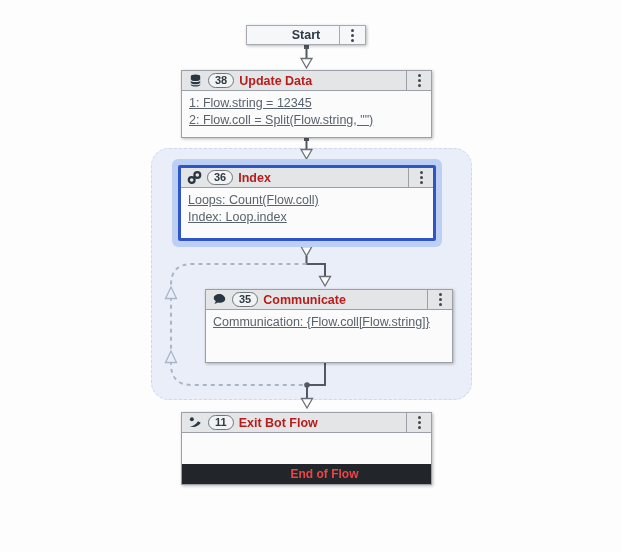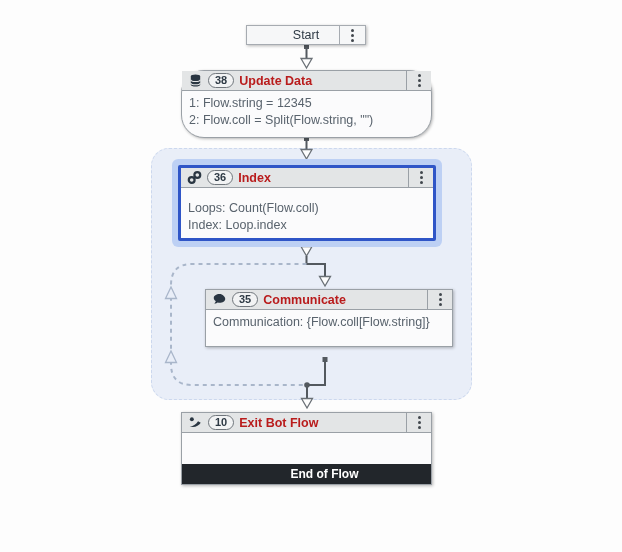--- a/index.html
+++ b/index.html
@@ -21,21 +21,20 @@
   .node{
     position:absolute;box-sizing:border-box;z-index:2;
     background:#fbfbfc;border:1px solid #9aa0a6;
     box-shadow:1px 1px 3px rgba(0,0,0,.28);
     display:flex;flex-direction:column;
   }
   .node.selected{
     border:3px solid #2f55c7;
     box-shadow:0 0 0 6px #bdd0f4;
     border-radius:2px;
-    gap:8px;
   }
   .node-header{
     height:20px;flex:0 0 20px;background:#e3e5e6;border-bottom:1px solid #9aa0a6;
     display:flex;align-items:center;gap:5px;padding-left:6px;position:relative;
     box-sizing:border-box;
   }
   .node-icon{width:15px;height:15px;flex:0 0 15px;display:flex;align-items:center;justify-content:center;}
   .badge{
     font-size:11px;font-weight:bold;color:#2e3a45;line-height:13px;
     border:1px solid #70767c;border-radius:8px;background:#f2f3f4;
@@ -44,39 +43,39 @@
   .node-title{font-size:12.5px;font-weight:bold;color:#b91c1c;white-space:nowrap;}
   .kebab-cell{
     position:absolute;right:0;top:0;bottom:0;width:24px;
     border-left:1px solid #9aa0a6;display:flex;align-items:center;justify-content:center;
     cursor:pointer;
   }
   .kebab{display:flex;flex-direction:column;gap:2px;}
   .kebab i{display:block;width:3px;height:3px;border-radius:50%;background:#41474d;}
   .node-body{
     flex:1 1 auto;padding:4px 18px 0 7px;font-size:12.5px;color:#59636d;line-height:16.5px;
-    white-space:nowrap;overflow:hidden;
+    white-space:nowrap;overflow:hidden;text-decoration:underline;
   }
   .node-footer{
-    flex:0 0 20px;height:20px;background:#22262b;color:#ffffff;
+    flex:0 0 20px;height:20px;background:#22262b;color:#ef4444;
     font-size:12px;font-weight:bold;text-align:center;line-height:20px;padding-left:36px;
   }
   
   .node.start{
     left:246px;top:25px;width:120px;height:20px;
     background:#f6f7f8;border:1px solid #a6abb1;flex-direction:row;
   }
   .start-label{
     position:absolute;left:0;right:0;top:0;bottom:0;
-    text-align:center;line-height:18px;font-size:12.5px;font-weight:normal;color:#2e3a45;
+    text-align:center;line-height:18px;font-size:12.5px;font-weight:bold;color:#2e3a45;
   }
   .node.start .kebab-cell{width:25px;border-left:1px solid #a6abb1;}
-  .node.update-data{left:181px;top:70px;width:251px;height:68px;border-radius:23px;}
+  .node.update-data{left:181px;top:70px;width:251px;height:68px;}
   .node.loop{left:178px;top:165px;width:258px;height:76px;}
-  .node.communicate{left:205px;top:289px;width:248px;height:58px;}
+  .node.communicate{left:205px;top:289px;width:248px;height:74px;}
   .node.exit{left:181px;top:412px;width:251px;height:73px;}
 </style>
 </head>
 <body>
 
 <div class="canvas">
 
   <div class="loop-scope"></div>
 
   <svg class="connectors" width="622" height="552">
@@ -192,21 +191,21 @@
   </div>
 
   <div class="node exit">
     <div class="node-header">
       <span class="node-icon">
         <svg width="15" height="15" viewBox="0 0 16 16">
           <circle cx="4.1" cy="4.6" r="2.1" fill="#2a3642"></circle>
           <path d="M1.8 12.3 c4.3 -.6 7 -2.4 8.9 -5.7 l2.9 1.7 c-2.4 3.7 -6.6 5.4 -11.8 4 z" fill="#2a3642"></path>
         </svg>
       </span>
-      <span class="badge">10</span>
+      <span class="badge">11</span>
       <span class="node-title">Exit Bot Flow</span>
       <div class="kebab-cell">
         <span class="kebab">
             <i></i>
             <i></i>
             <i></i>
           </span>
       </div>
     </div>
     <div class="node-body"></div>

